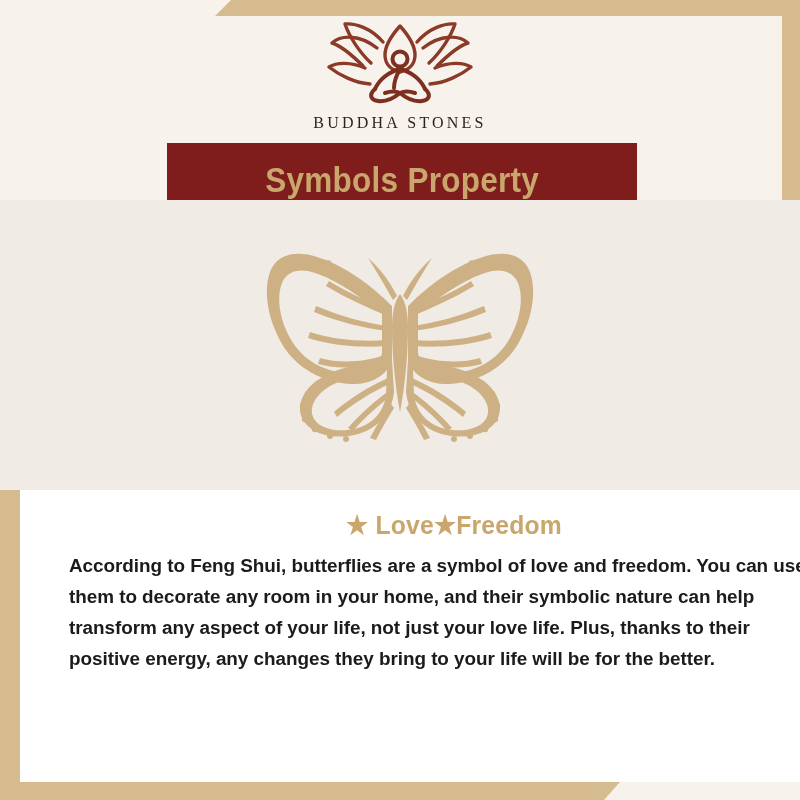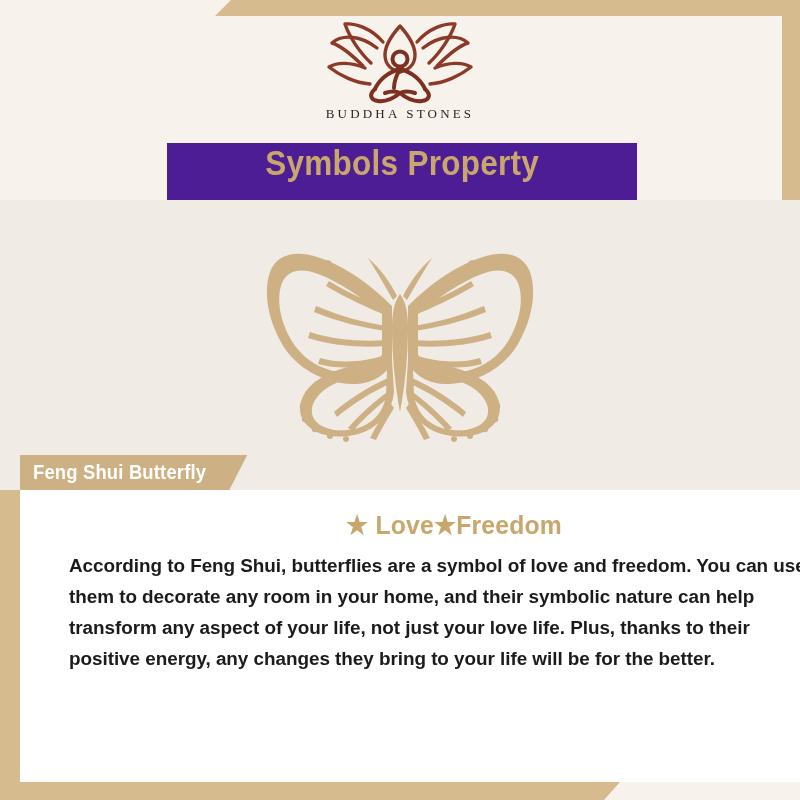--- a/index.html
+++ b/index.html
@@ -68,39 +68,39 @@
     align-items: center;
     justify-content: flex-start;
   }
   .logo-mark {
     margin-top: 18px;
     width: 170px;
     height: 86px;
     display: block;
   }
   .logo-wordmark {
-    margin-top: 2px;
+    margin-top: 10px;
     font-family: "Liberation Serif", serif;
-    font-size: 13px;
+    font-size: 16px;
     letter-spacing: 3.2px;
     color: #2b2320;
     font-weight: 400;
     white-space: nowrap;
   }
 
   
   .title-band {
     position: absolute;
     left: 167px;
     top: 143px;
     width: 470px;
     height: 57px;
-    background: #4c1d95;
+    background: #7f1d1d;
     display: flex;
-    align-items: flex-start;
+    align-items: flex-end;
     justify-content: center;
   }
   .title-text {
     font-size: 35px;
     font-weight: bold;
     color: #c9a66b;
     letter-spacing: 0.3px;
     transform: scaleX(0.9);
     white-space: nowrap;
   }
@@ -308,22 +308,19 @@
           <circle cx="267" cy="170" r="3.2"></circle>
             <circle cx="265" cy="183" r="3.2"></circle>
           <circle cx="255" cy="193" r="3.2"></circle>
             <circle cx="240" cy="200" r="3.0"></circle>
           <circle cx="224" cy="203" r="3.0"></circle>
         </g>
       </svg>
     </div>
   </div>
 
-  <div class="tag-banner">
-    <span class="tag-text">Feng Shui Butterfly</span>
-  </div>
 
   <div class="text-panel">
     <div class="keywords">★ Love★Freedom</div>
     <div class="body-copy">According to Feng Shui, butterflies are a symbol of love and freedom. You can use them to decorate any room in your home, and their symbolic nature can help transform any aspect of your life, not just your love life. Plus, thanks to their positive energy, any changes they bring to your life will be for the better.</div>
   </div>
 
 </div>
 
 </body></html>

